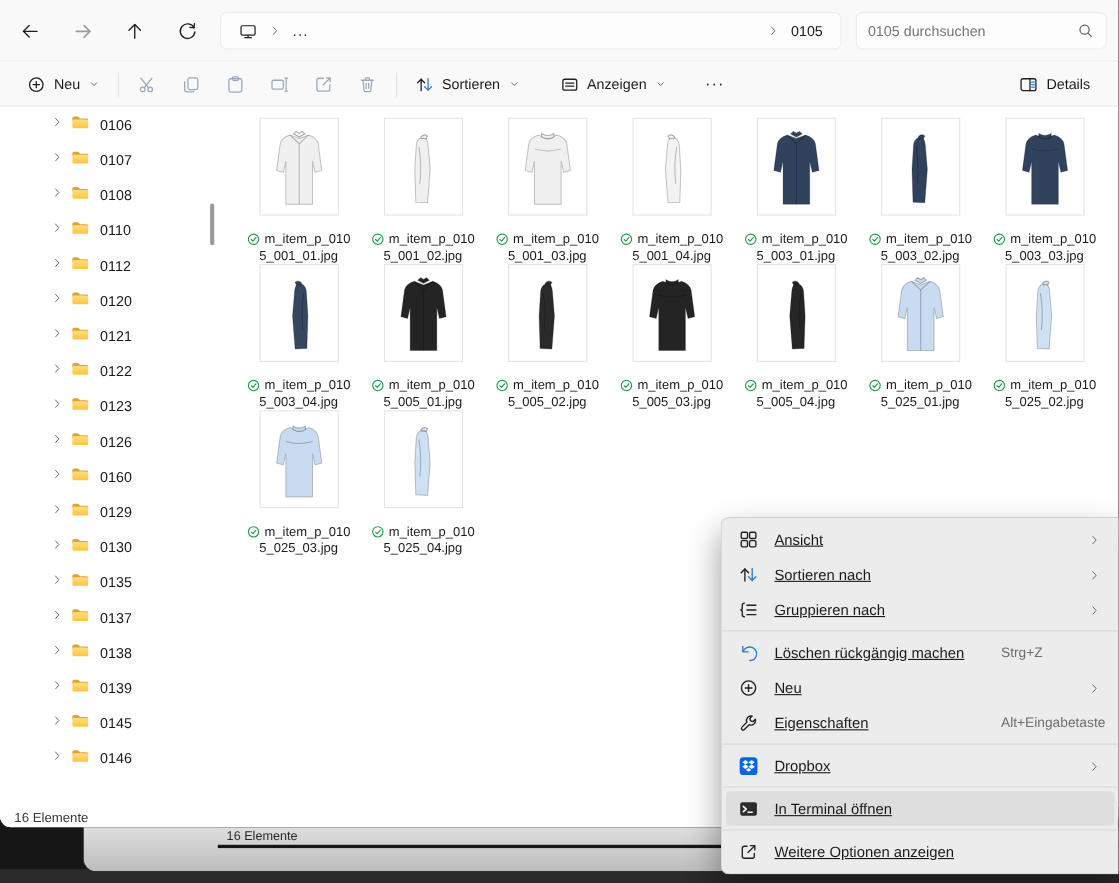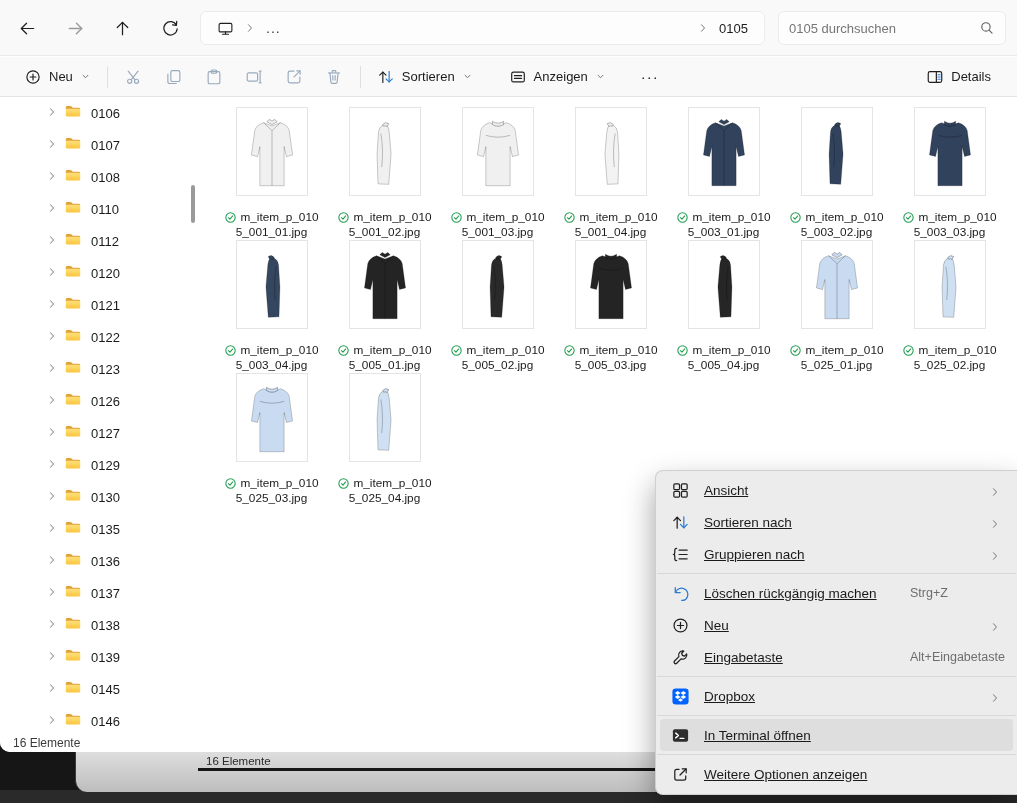--- a/index.html
+++ b/index.html
@@ -546,21 +546,21 @@
     <span class="side-label">0126</span>
   </div>
 
   <div class="side-row">
     <span class="chev"><svg>
               <use href="#i-chev-r"></use>
             </svg></span>
     <span class="fold"><svg>
               <use href="#i-folder"></use>
             </svg></span>
-    <span class="side-label">0127</span>
+    <span class="side-label">0160</span>
   </div>
 
   <div class="side-row">
     <span class="chev"><svg>
               <use href="#i-chev-r"></use>
             </svg></span>
     <span class="fold"><svg>
               <use href="#i-folder"></use>
             </svg></span>
     <span class="side-label">0129</span>
@@ -579,29 +579,20 @@
   <div class="side-row">
     <span class="chev"><svg>
               <use href="#i-chev-r"></use>
             </svg></span>
     <span class="fold"><svg>
               <use href="#i-folder"></use>
             </svg></span>
     <span class="side-label">0135</span>
   </div>
 
-  <div class="side-row">
-    <span class="chev"><svg>
-              <use href="#i-chev-r"></use>
-            </svg></span>
-    <span class="fold"><svg>
-              <use href="#i-folder"></use>
-            </svg></span>
-    <span class="side-label">0136</span>
-  </div>
 
   <div class="side-row">
     <span class="chev"><svg>
               <use href="#i-chev-r"></use>
             </svg></span>
     <span class="fold"><svg>
               <use href="#i-folder"></use>
             </svg></span>
     <span class="side-label">0137</span>
   </div>
@@ -978,21 +969,21 @@
 
     <span class="msub"><svg>
             <use href="#i-chev-r"></use>
           </svg></span>
   </div>
 
   <div class="mi">
     <span class="mic"><svg>
             <use href="#i-wrench"></use>
           </svg></span>
-    <span class="mlabel">Eingabetaste</span>
+    <span class="mlabel">Eigenschaften</span>
     <span class="mshort">Alt+Eingabetaste</span>
 
   </div>
 <div class="msep"></div>
   <div class="mi">
     <span class="mic"><svg>
             <use href="#i-dropbox"></use>
           </svg></span>
     <span class="mlabel">Dropbox</span>
 

